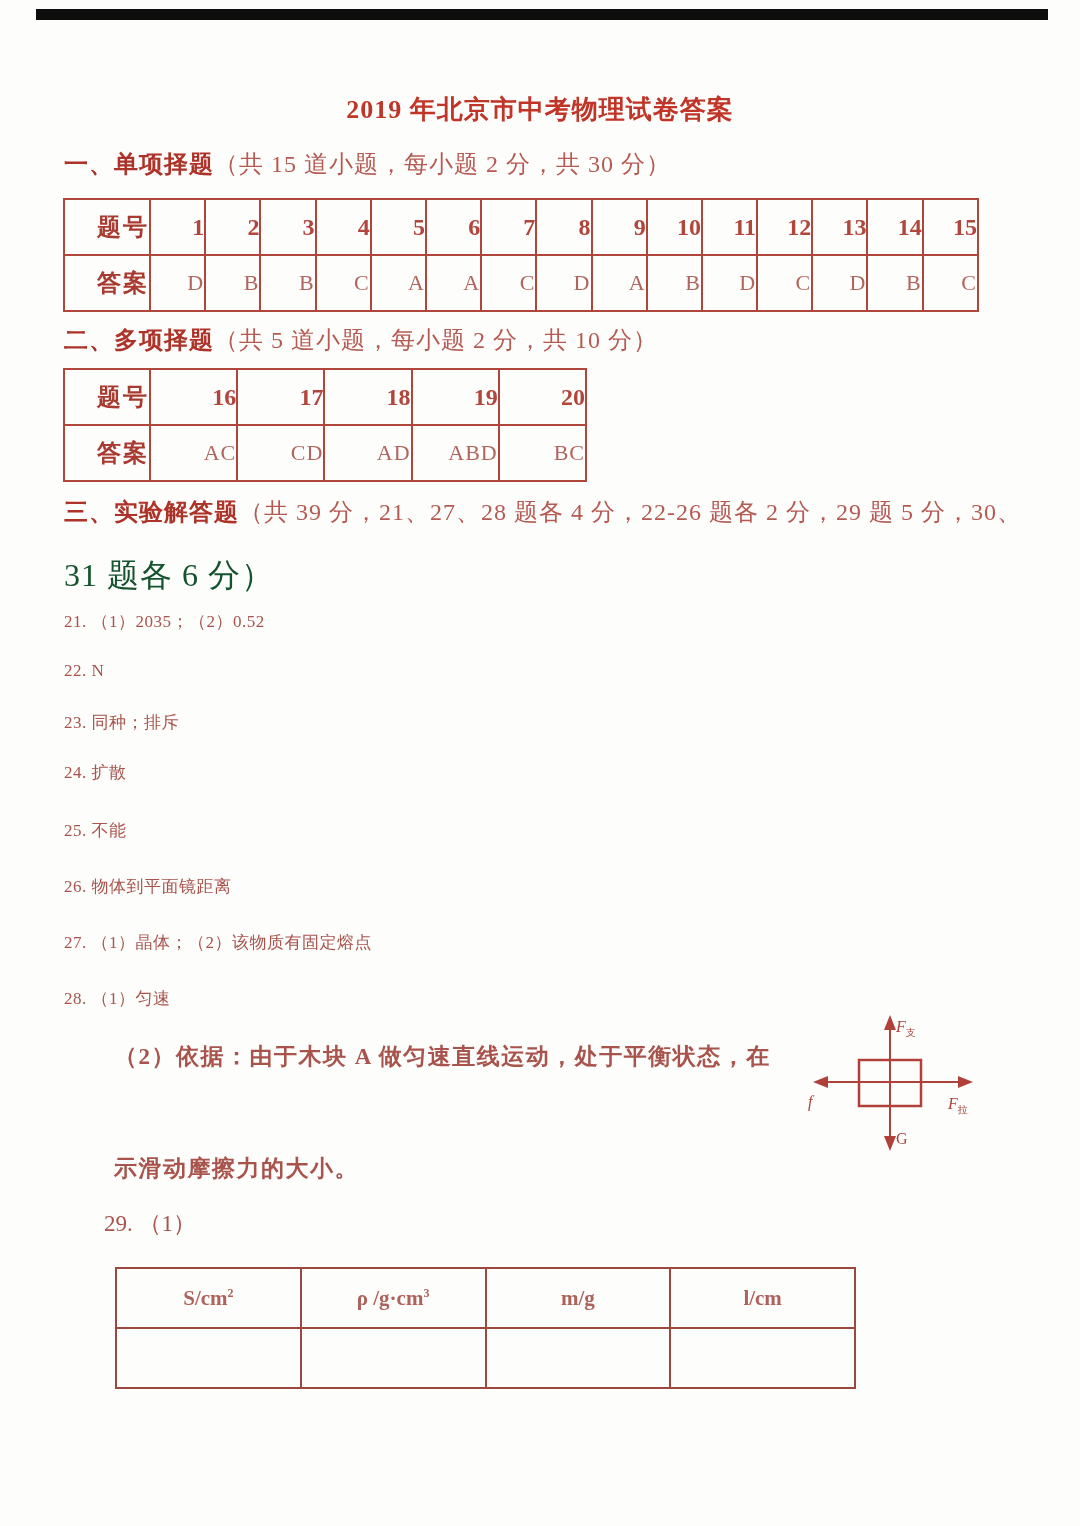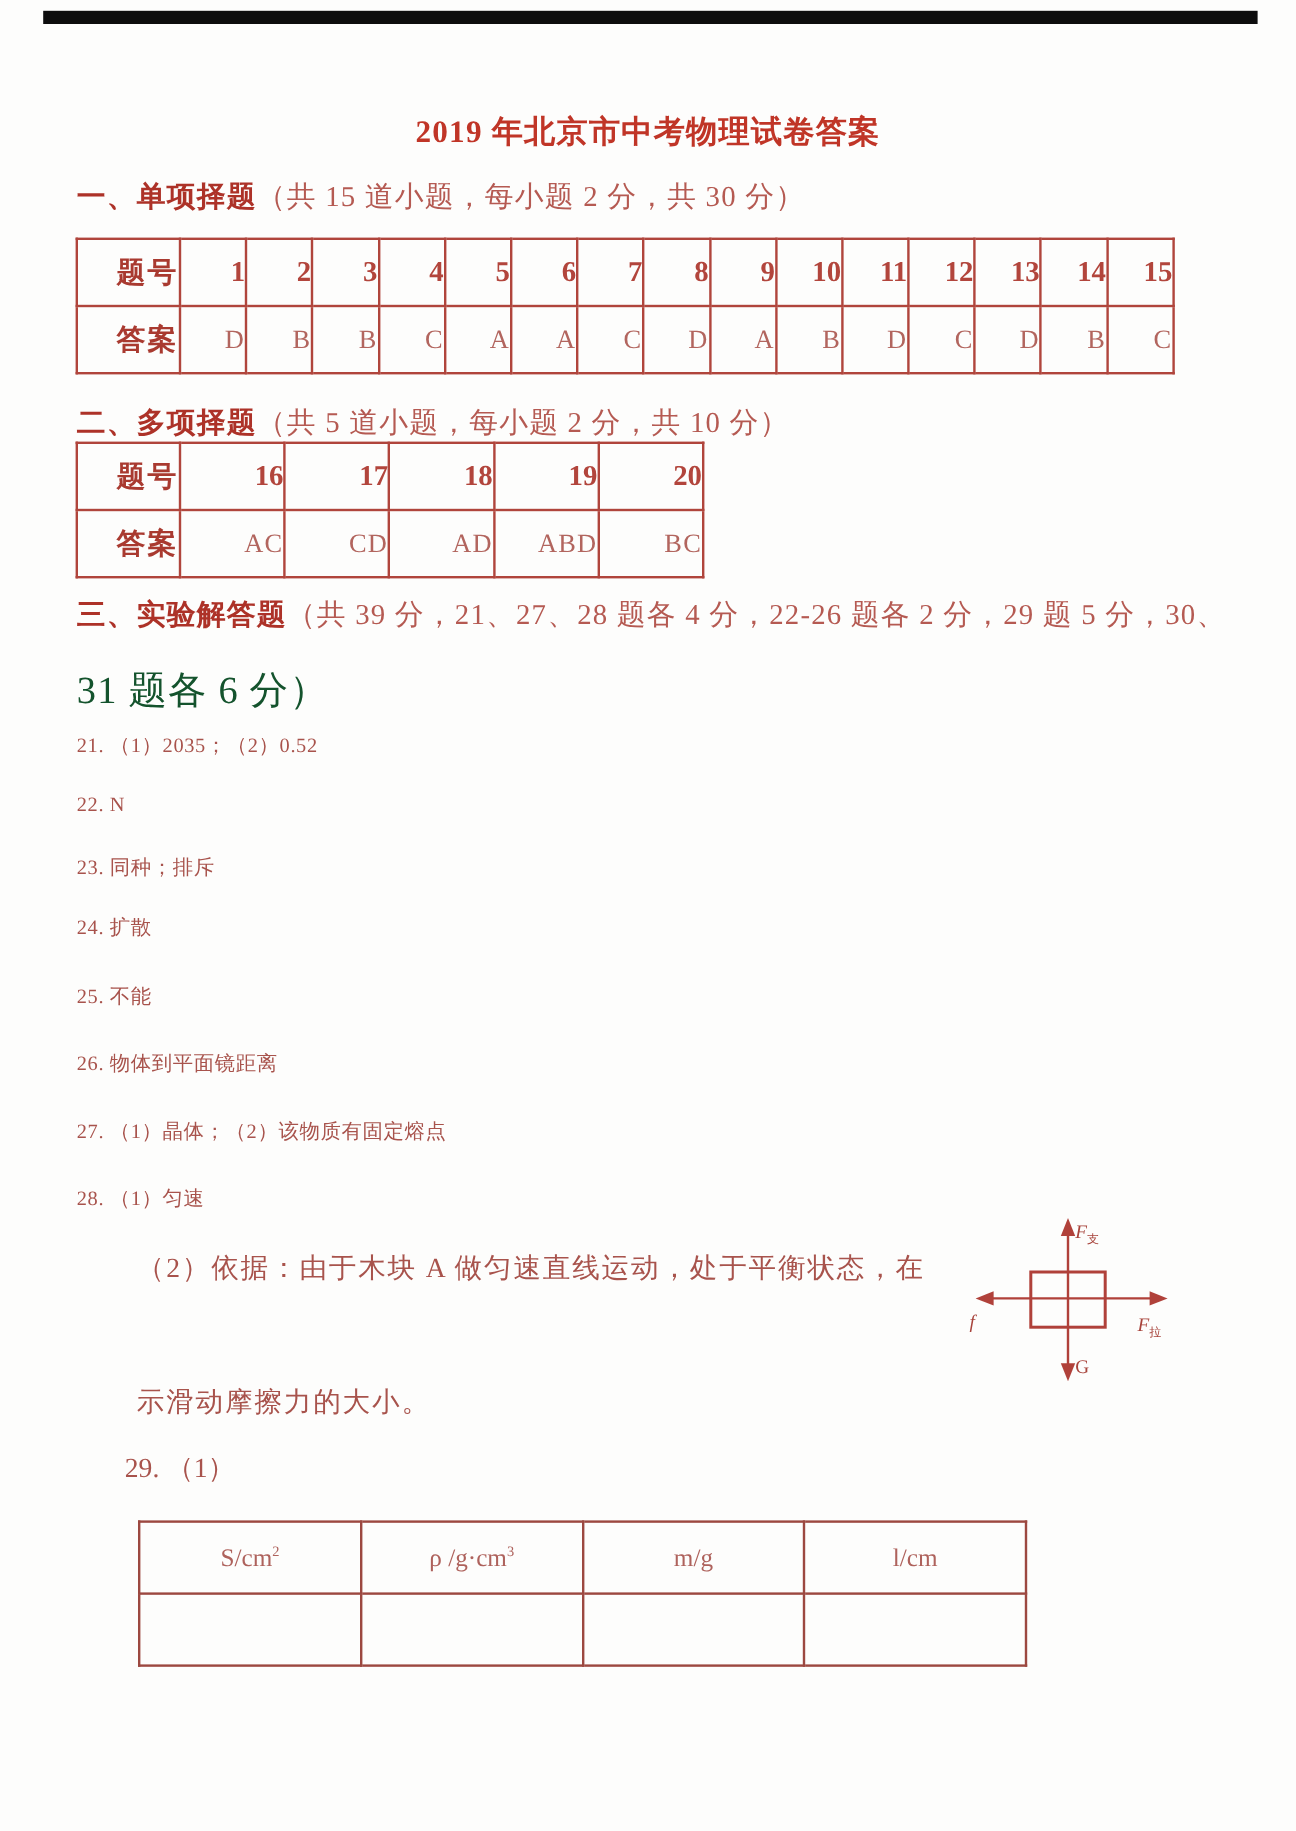--- a/index.html
+++ b/index.html
@@ -30,21 +30,21 @@
   .sec-heading {
     position: absolute;
     left: 64px;
     font-size: 24px;
     white-space: nowrap;
     letter-spacing: 1px;
   }
   .sec-heading .hb { font-weight: bold; color: #ad3228; }
   .sec-heading .hn { color: #b55a52; font-weight: normal; }
   .sec1 { top: 148px; }
-  .sec2 { top: 336px; }
+  .sec2 { top: 324px; }
   .sec3 { top: 496px; }
   .sec3-line2 {
     position: absolute;
     left: 64px; top: 554px;
     font-size: 32px;
     color: #14532d;
     letter-spacing: 1px;
   }
   table.ans {
     position: absolute;
@@ -72,37 +72,38 @@
     letter-spacing: 0.5px;
   }
   .para-line {
     position: absolute;
     left: 114px;
     width: 690px;
     font-size: 23px;
     color: #a8534c;
     white-space: nowrap;
     letter-spacing: 1.5px;
+    font-weight: bold;
   }
   .para-line sub { font-size: 13px; color: #bb7a74; }
   .diagram-svg { position: absolute; left: 800px; top: 1008px; }
   .q29-label { position: absolute; left: 64px; top: 1208px; font-size: 23px; color: #a8534c; margin-left: 40px; }
   table.meas {
     position: absolute;
     left: 115px; top: 1267px;
     width: 741px;
     border-collapse: collapse;
     table-layout: fixed;
   }
   table.meas td, table.meas th {
     border: 2px solid #9c4840;
     height: 58px;
     text-align: center;
     vertical-align: middle;
-    font-weight: normal;
+    font-weight: bold;
     font-size: 21px;
     color: #ae625c;
     padding: 0;
   }
   table.meas sup { font-size: 12px; }
 </style>
 </head>
 <body>
 
 <div class="page">

